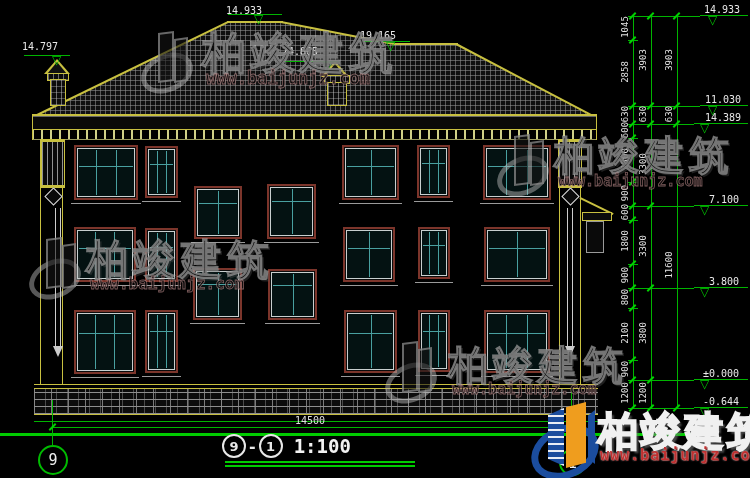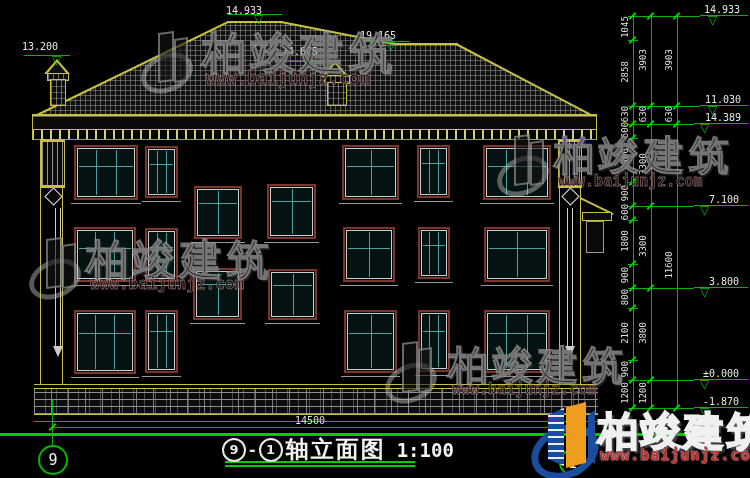--- a/index.html
+++ b/index.html
@@ -221,21 +221,21 @@
       <i class="h" style="top:35%"></i>
     </div>
 
   <div class="yl" style="left:34px;top:384px;width:564px;height:1px;"></div>
   <div class="yl" style="left:34px;top:388px;width:564px;height:1px;"></div>
   <div class="plinth"></div>
   <div class="yl" style="left:34px;top:414px;width:564px;height:1px;"></div>
   <div class="gl" style="left:34px;top:421px;width:564px;height:1px;"></div>
   <div class="gl" style="left:0px;top:433px;width:708px;height:3px;background:#00cc00;"></div>
 
-  <span class="elabel" style="left:22px;top:41px;">13.200</span>
+  <span class="elabel" style="left:22px;top:41px;">14.797</span>
   <div class="gl" style="left:24px;top:55px;width:46px;height:1px;"></div>
   <span class="etri" style="left:52px;top:55px;">▽</span>
 
   <span class="elabel" style="left:226px;top:5px;">14.933</span>
   <div class="gl" style="left:228px;top:14px;width:54px;height:1px;"></div>
   <span class="etri" style="left:254px;top:14px;">▽</span>
 
   <span class="elabel" style="left:360px;top:30px;">19.165</span>
   <div class="gl" style="left:362px;top:41px;width:48px;height:1px;"></div>
   <span class="etri" style="left:386px;top:41px;">▽</span>
@@ -261,21 +261,21 @@
   <span class="etri" style="left:700px;top:205px;">▽</span>
 
   <span class="elabel" style="left:709px;top:276px;">3.800</span>
   <div class="gl" style="left:694px;top:287px;width:54px;height:1px;"></div>
   <span class="etri" style="left:700px;top:287px;">▽</span>
 
   <span class="elabel" style="left:703px;top:368px;">±0.000</span>
   <div class="gl" style="left:694px;top:379px;width:54px;height:1px;"></div>
   <span class="etri" style="left:700px;top:379px;">▽</span>
 
-  <span class="elabel" style="left:703px;top:396px;">-1.870</span>
+  <span class="elabel" style="left:703px;top:396px;">-0.644</span>
   <div class="gl" style="left:694px;top:407px;width:54px;height:1px;"></div>
   <span class="etri" style="left:700px;top:407px;">▽</span>
 
   <div class="gl" style="left:633px;top:16px;width:1px;height:392px;"></div>
   <div class="gl" style="left:651px;top:16px;width:1px;height:392px;"></div>
   <div class="gl" style="left:677px;top:16px;width:1px;height:392px;"></div>
 
   <div class="gl" style="left:628px;top:16px;width:72px;height:1px;"></div>
   <div class="gl" style="left:628px;top:40px;width:10px;height:1px;"></div>
   <div class="gl" style="left:628px;top:106px;width:72px;height:1px;"></div>
@@ -359,21 +359,20 @@
     </div>
 
   <div class="titlebar">
     <span class="tbub">
         <span>9</span>
       </span>
     <span class="tdash">-</span>
     <span class="tbub">
         <span>1</span>
       </span>
-    <span class="tname">轴立面图</span>
     <span class="tscale">1:100</span>
   </div>
   <div class="gl" style="left:225px;top:461px;width:190px;height:2px;background:#00cc00;"></div>
   <div class="gl" style="left:225px;top:465px;width:190px;height:2px;background:#00cc00;"></div>
 
   <div class="wmicon" style="left:140px;top:30px;">
       <div class="wmswoosh"></div>
       <div class="wmb1"></div>
       <div class="wmb2"></div>
     </div>

